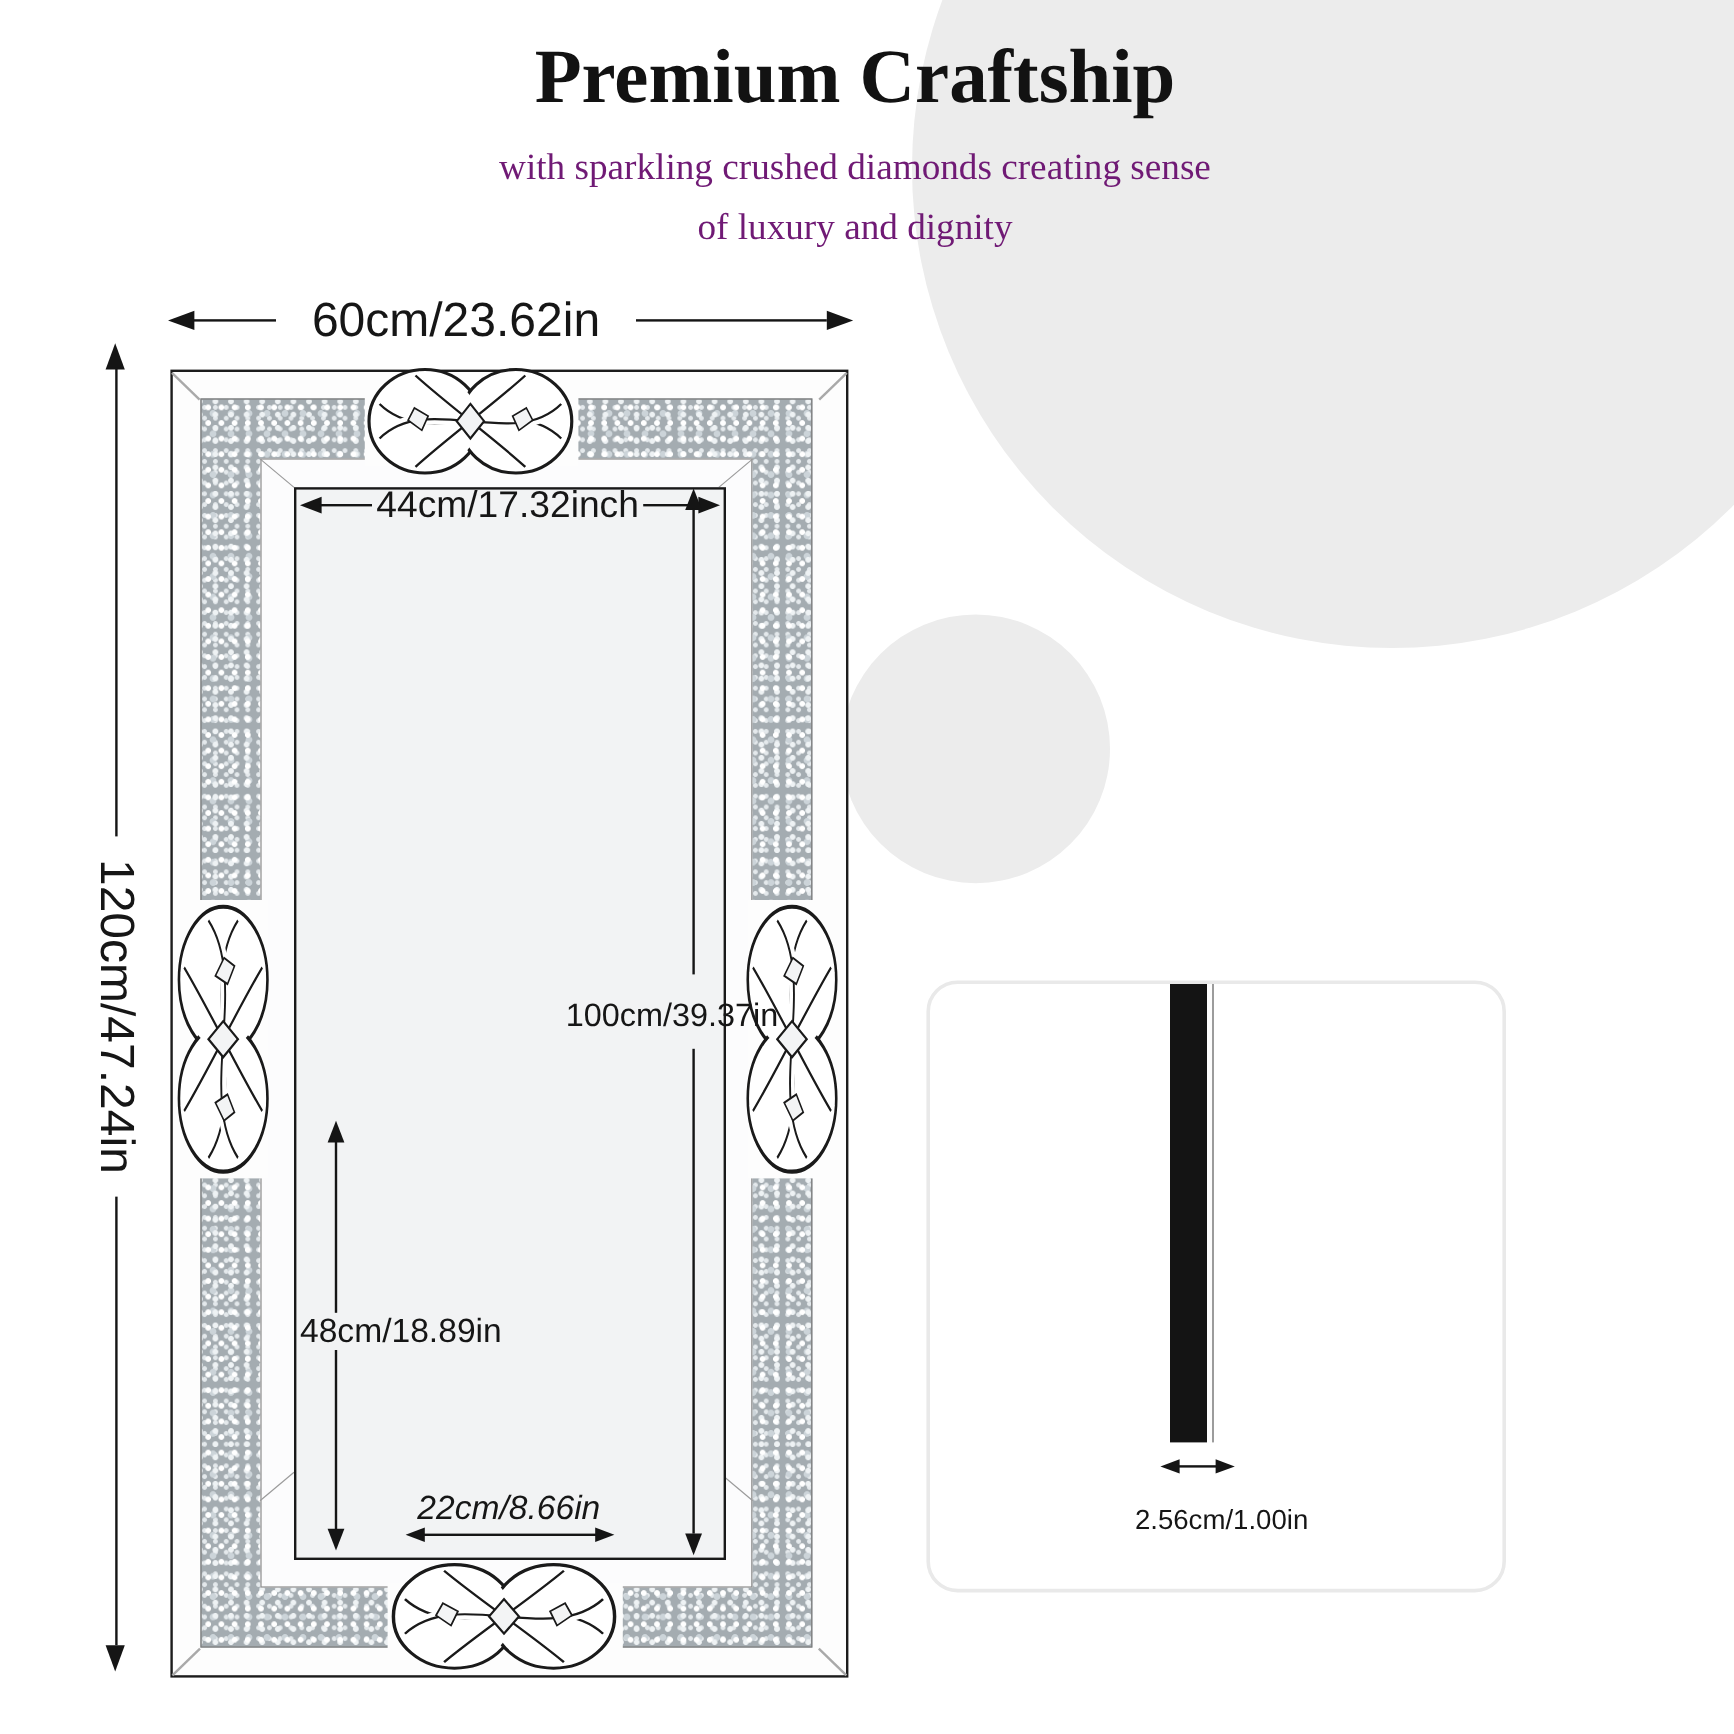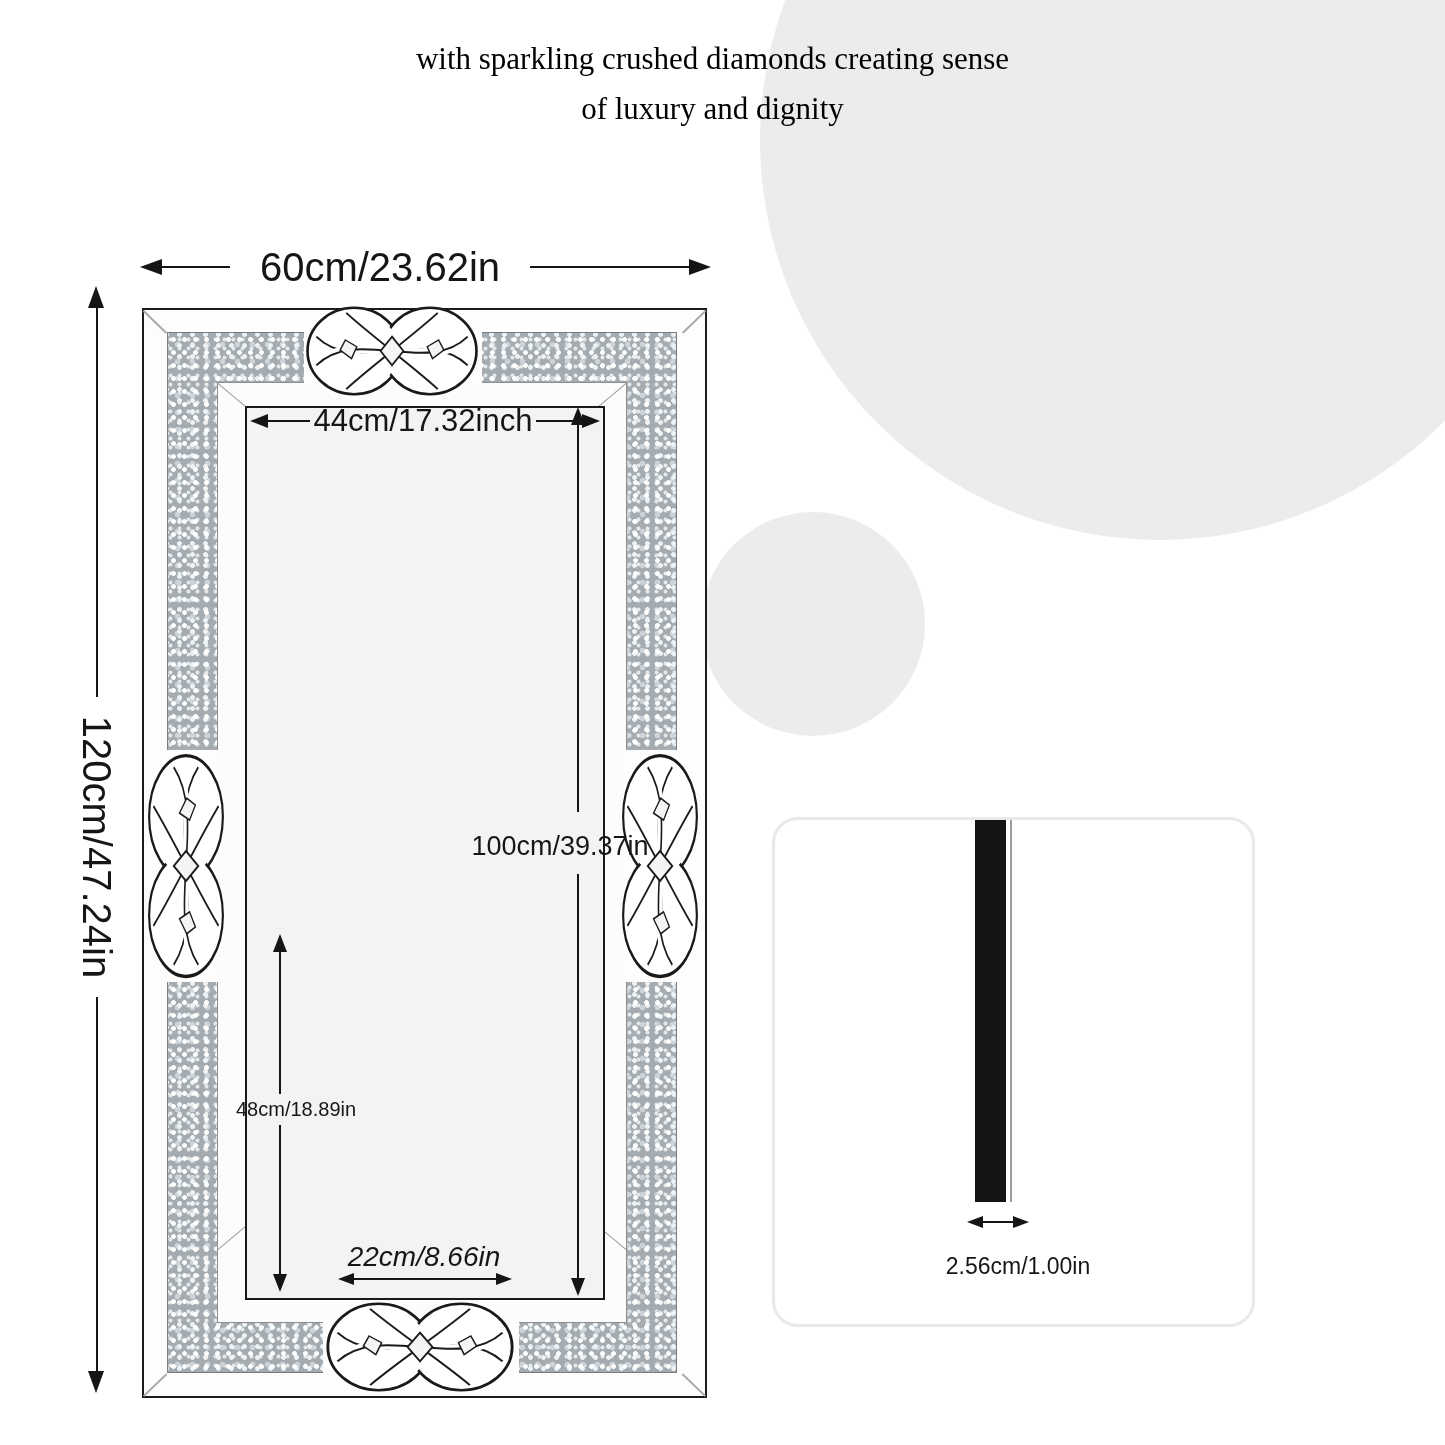--- a/index.html
+++ b/index.html
@@ -6,41 +6,41 @@
   body{
     width:1445px;height:1445px;position:relative;overflow:hidden;
     background:#ffffff;font-family:"Liberation Sans",sans-serif;color:#1a1a1a;
   }
   .abs{position:absolute;}
   
   .circle{position:absolute;border-radius:50%;background:#ececec;z-index:0;}
   
   .header{position:absolute;left:0;top:24px;width:1425px;text-align:center;z-index:5;}
   .title{font-family:"Liberation Serif",serif;font-weight:bold;font-size:64px;color:#121212;line-height:80px;}
-  .subtitle{font-family:"Liberation Serif",serif;font-size:31px;color:#000000;line-height:50px;margin-top:10px;}
+  .subtitle{font-family:"Liberation Serif",serif;font-size:31px;color:#701a75;line-height:50px;margin-top:10px;}
   
   .hline{position:absolute;height:2px;background:#151515;z-index:6;}
   .vline{position:absolute;width:2px;background:#151515;z-index:6;}
   .tri{position:absolute;width:0;height:0;z-index:6;}
   .tri.lg.left {border-top:8px solid transparent;border-bottom:8px solid transparent;border-right:22px solid #151515;}
   .tri.lg.right{border-top:8px solid transparent;border-bottom:8px solid transparent;border-left:22px solid #151515;}
   .tri.lg.up   {border-left:8px solid transparent;border-right:8px solid transparent;border-bottom:22px solid #151515;}
   .tri.lg.down {border-left:8px solid transparent;border-right:8px solid transparent;border-top:22px solid #151515;}
   .tri.md.left {border-top:7px solid transparent;border-bottom:7px solid transparent;border-right:18px solid #151515;}
   .tri.md.right{border-top:7px solid transparent;border-bottom:7px solid transparent;border-left:18px solid #151515;}
   .tri.md.up   {border-left:7px solid transparent;border-right:7px solid transparent;border-bottom:18px solid #151515;}
   .tri.md.down {border-left:7px solid transparent;border-right:7px solid transparent;border-top:18px solid #151515;}
   .tri.sm.left {border-top:6px solid transparent;border-bottom:6px solid transparent;border-right:16px solid #151515;}
   .tri.sm.right{border-top:6px solid transparent;border-bottom:6px solid transparent;border-left:16px solid #151515;}
   .dimlabel{position:absolute;z-index:7;color:#161616;text-align:center;white-space:nowrap;}
   .d60 {font-size:40px;line-height:46px;background:#ffffff;}
   .d120{font-size:40px;line-height:40px;background:#ffffff;transform:rotate(90deg);}
   .d44 {font-size:31px;line-height:36px;}
   .d100{font-size:27px;line-height:31px;}
-  .d48 {font-size:20px;line-height:24px;text-align:left;}
+  .d48 {font-size:28px;line-height:24px;text-align:left;margin-left:14px;}
   .d22 {font-size:28px;line-height:24px;font-style:italic;}
   .d256{font-size:23px;line-height:36px;}
   
   .frame{position:absolute;left:142px;top:308px;width:565px;height:1090px;
     box-sizing:border-box;border:2px solid #1c1c1c;background:#fdfdfd;z-index:2;}
   .sparkle{position:absolute;box-sizing:border-box;border:1px solid #7c7c7c;
     background-color:#a4acb1;
     background-image:
       radial-gradient(circle,#ffffff 2px,rgba(255,255,255,0) 2.8px),
       radial-gradient(circle,#eef2f4 2px,rgba(238,242,244,0) 2.8px),
@@ -61,20 +61,21 @@
   .bar{position:absolute;left:975px;top:820px;width:40px;height:382px;z-index:2;
     background:linear-gradient(90deg,#141414 0px,#141414 31px,#fdfdfd 31px,#fdfdfd 35px,#9c9c9c 35px,#9c9c9c 37px,#ffffff 37px,#ffffff 40px);}
 </style>
 </head>
 <body>
 
 <div class="circle" style="left:760px;top:-260px;width:800px;height:800px;"></div>
 <div class="circle" style="left:701px;top:512px;width:224px;height:224px;"></div>
 
 <div class="header">
+  <div class="title">Premium Craftship</div>
   <div class="subtitle">
     <div>with sparkling crushed diamonds creating sense</div>
     <div>of luxury and dignity</div>
   </div>
 </div>
 
 <div>
   <div class="tri lg left abs" style="left:140px;top:259px;"></div>
   <div class="hline" style="left:160px;top:266px;width:92px;"></div>
   <div class="dimlabel d60" style="left:230px;top:244px;width:300px;">60cm/23.62in</div>

